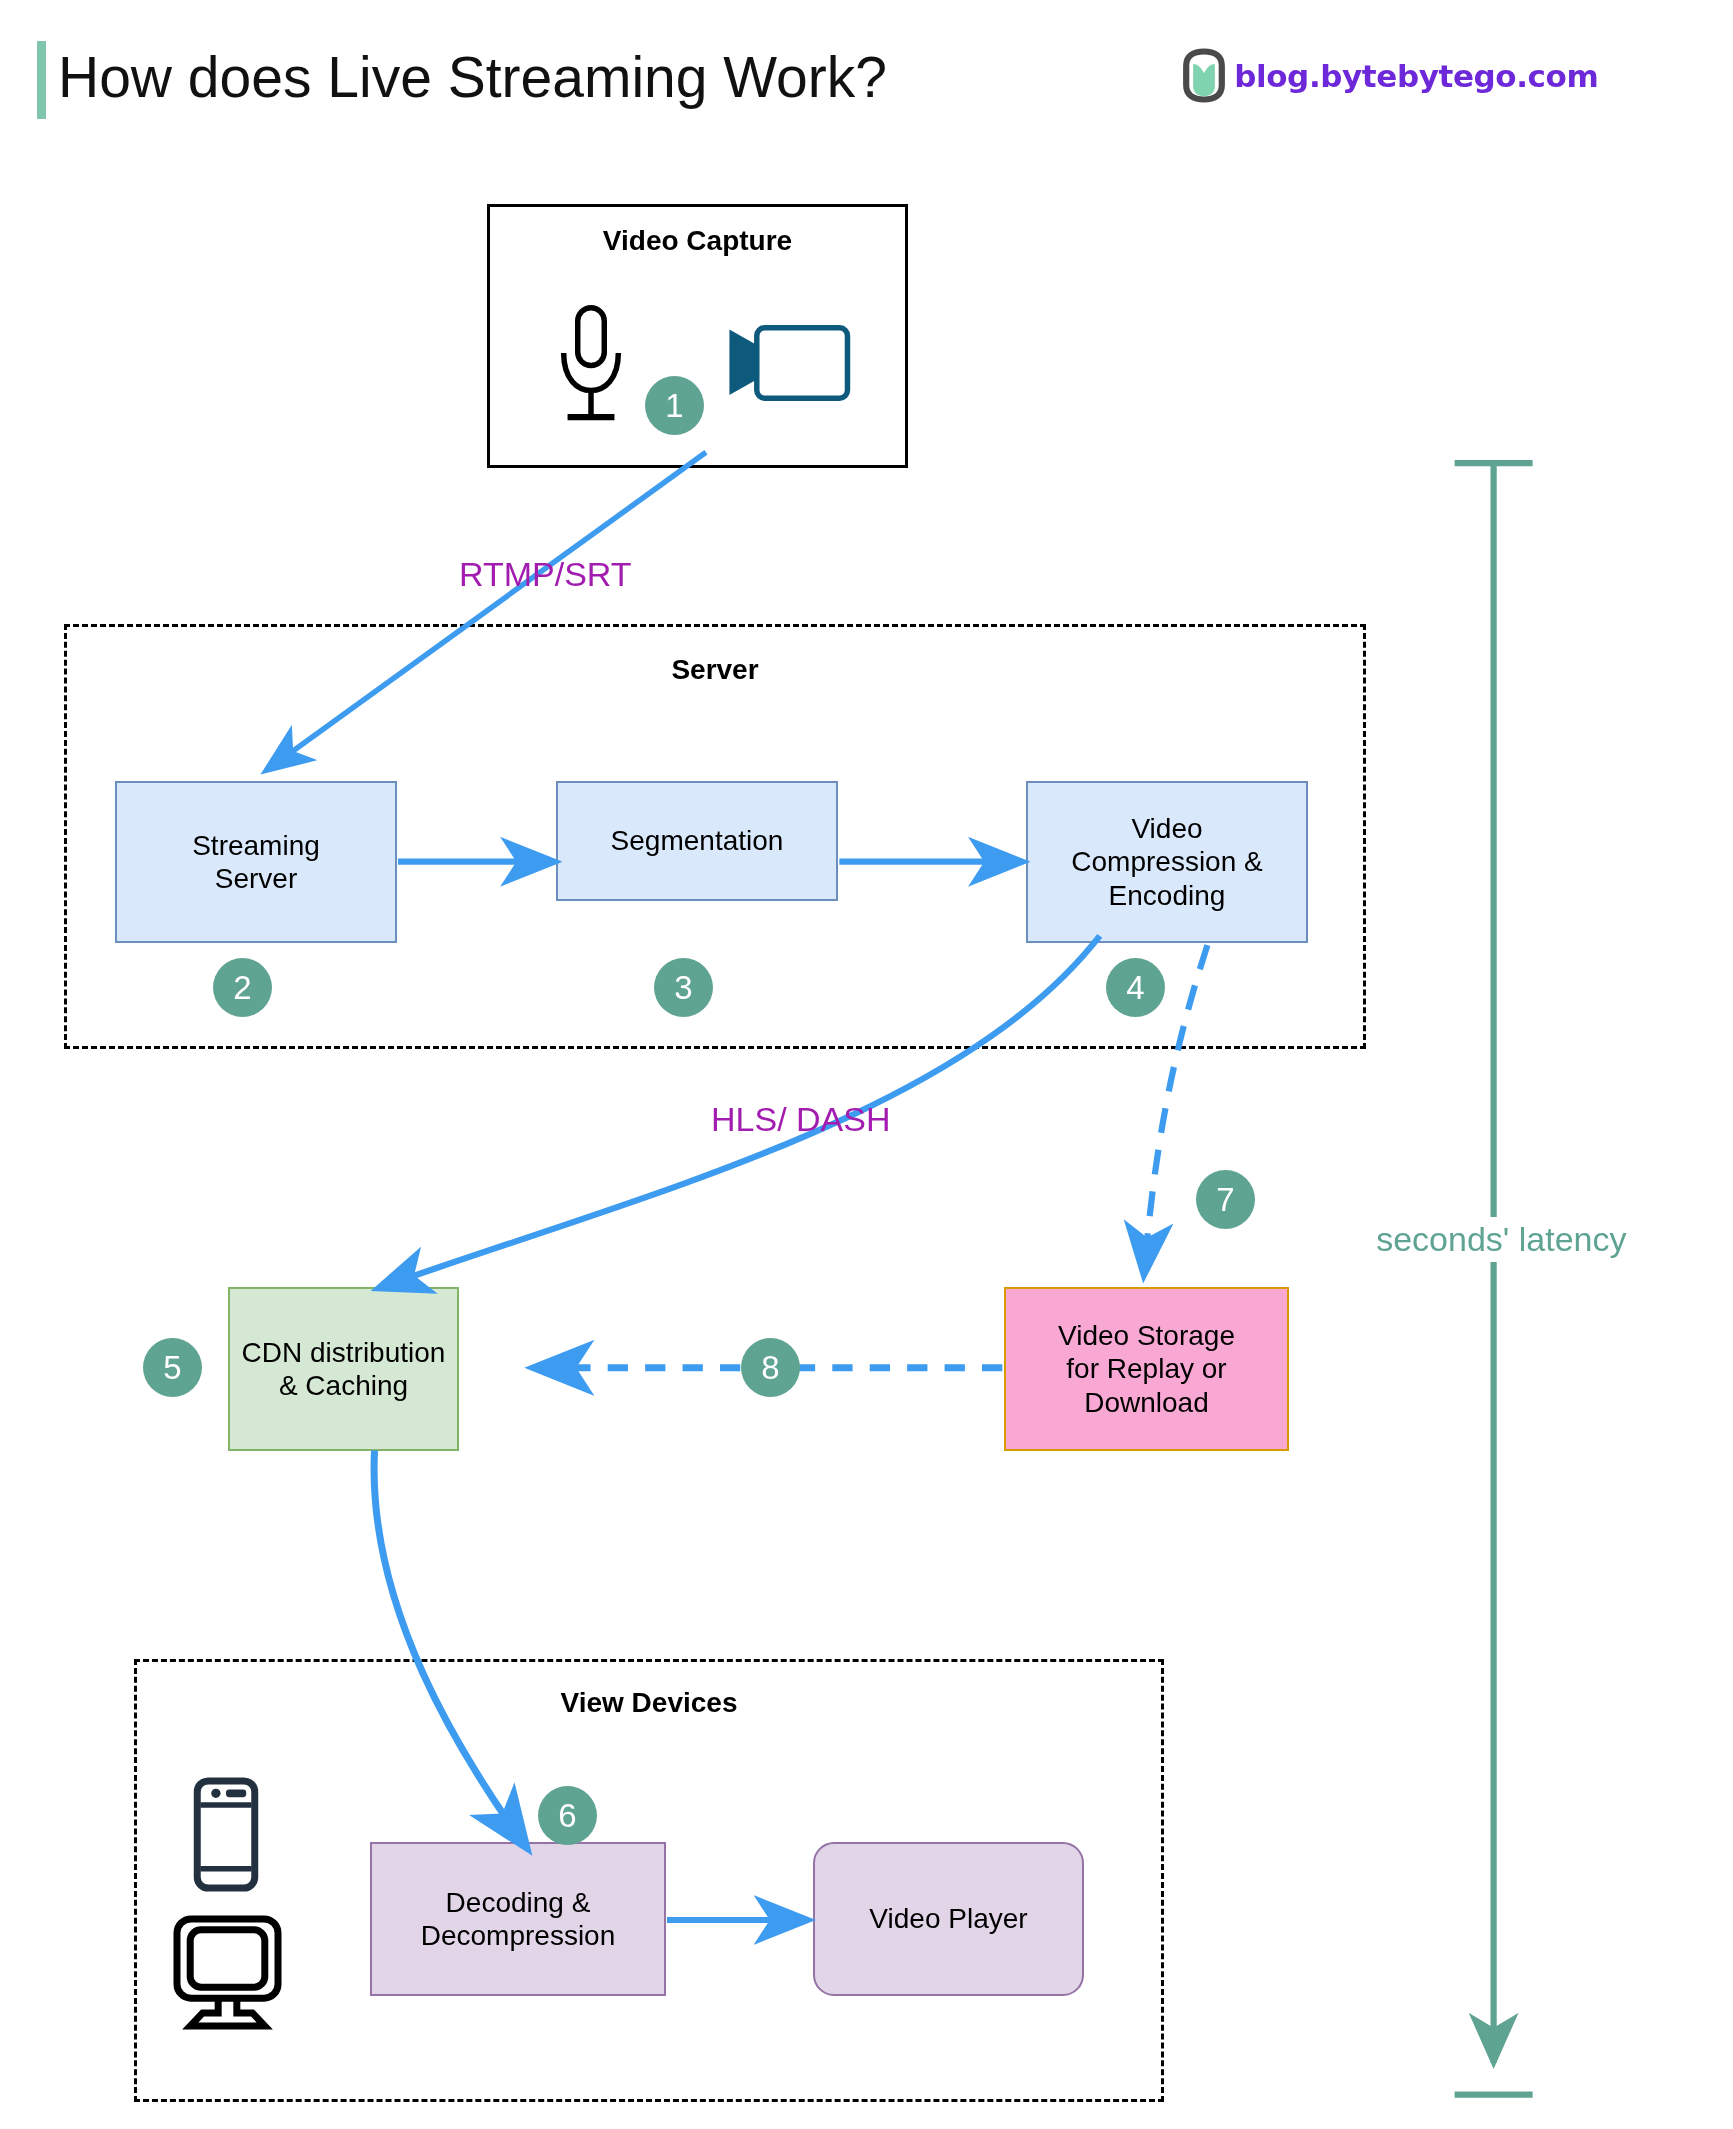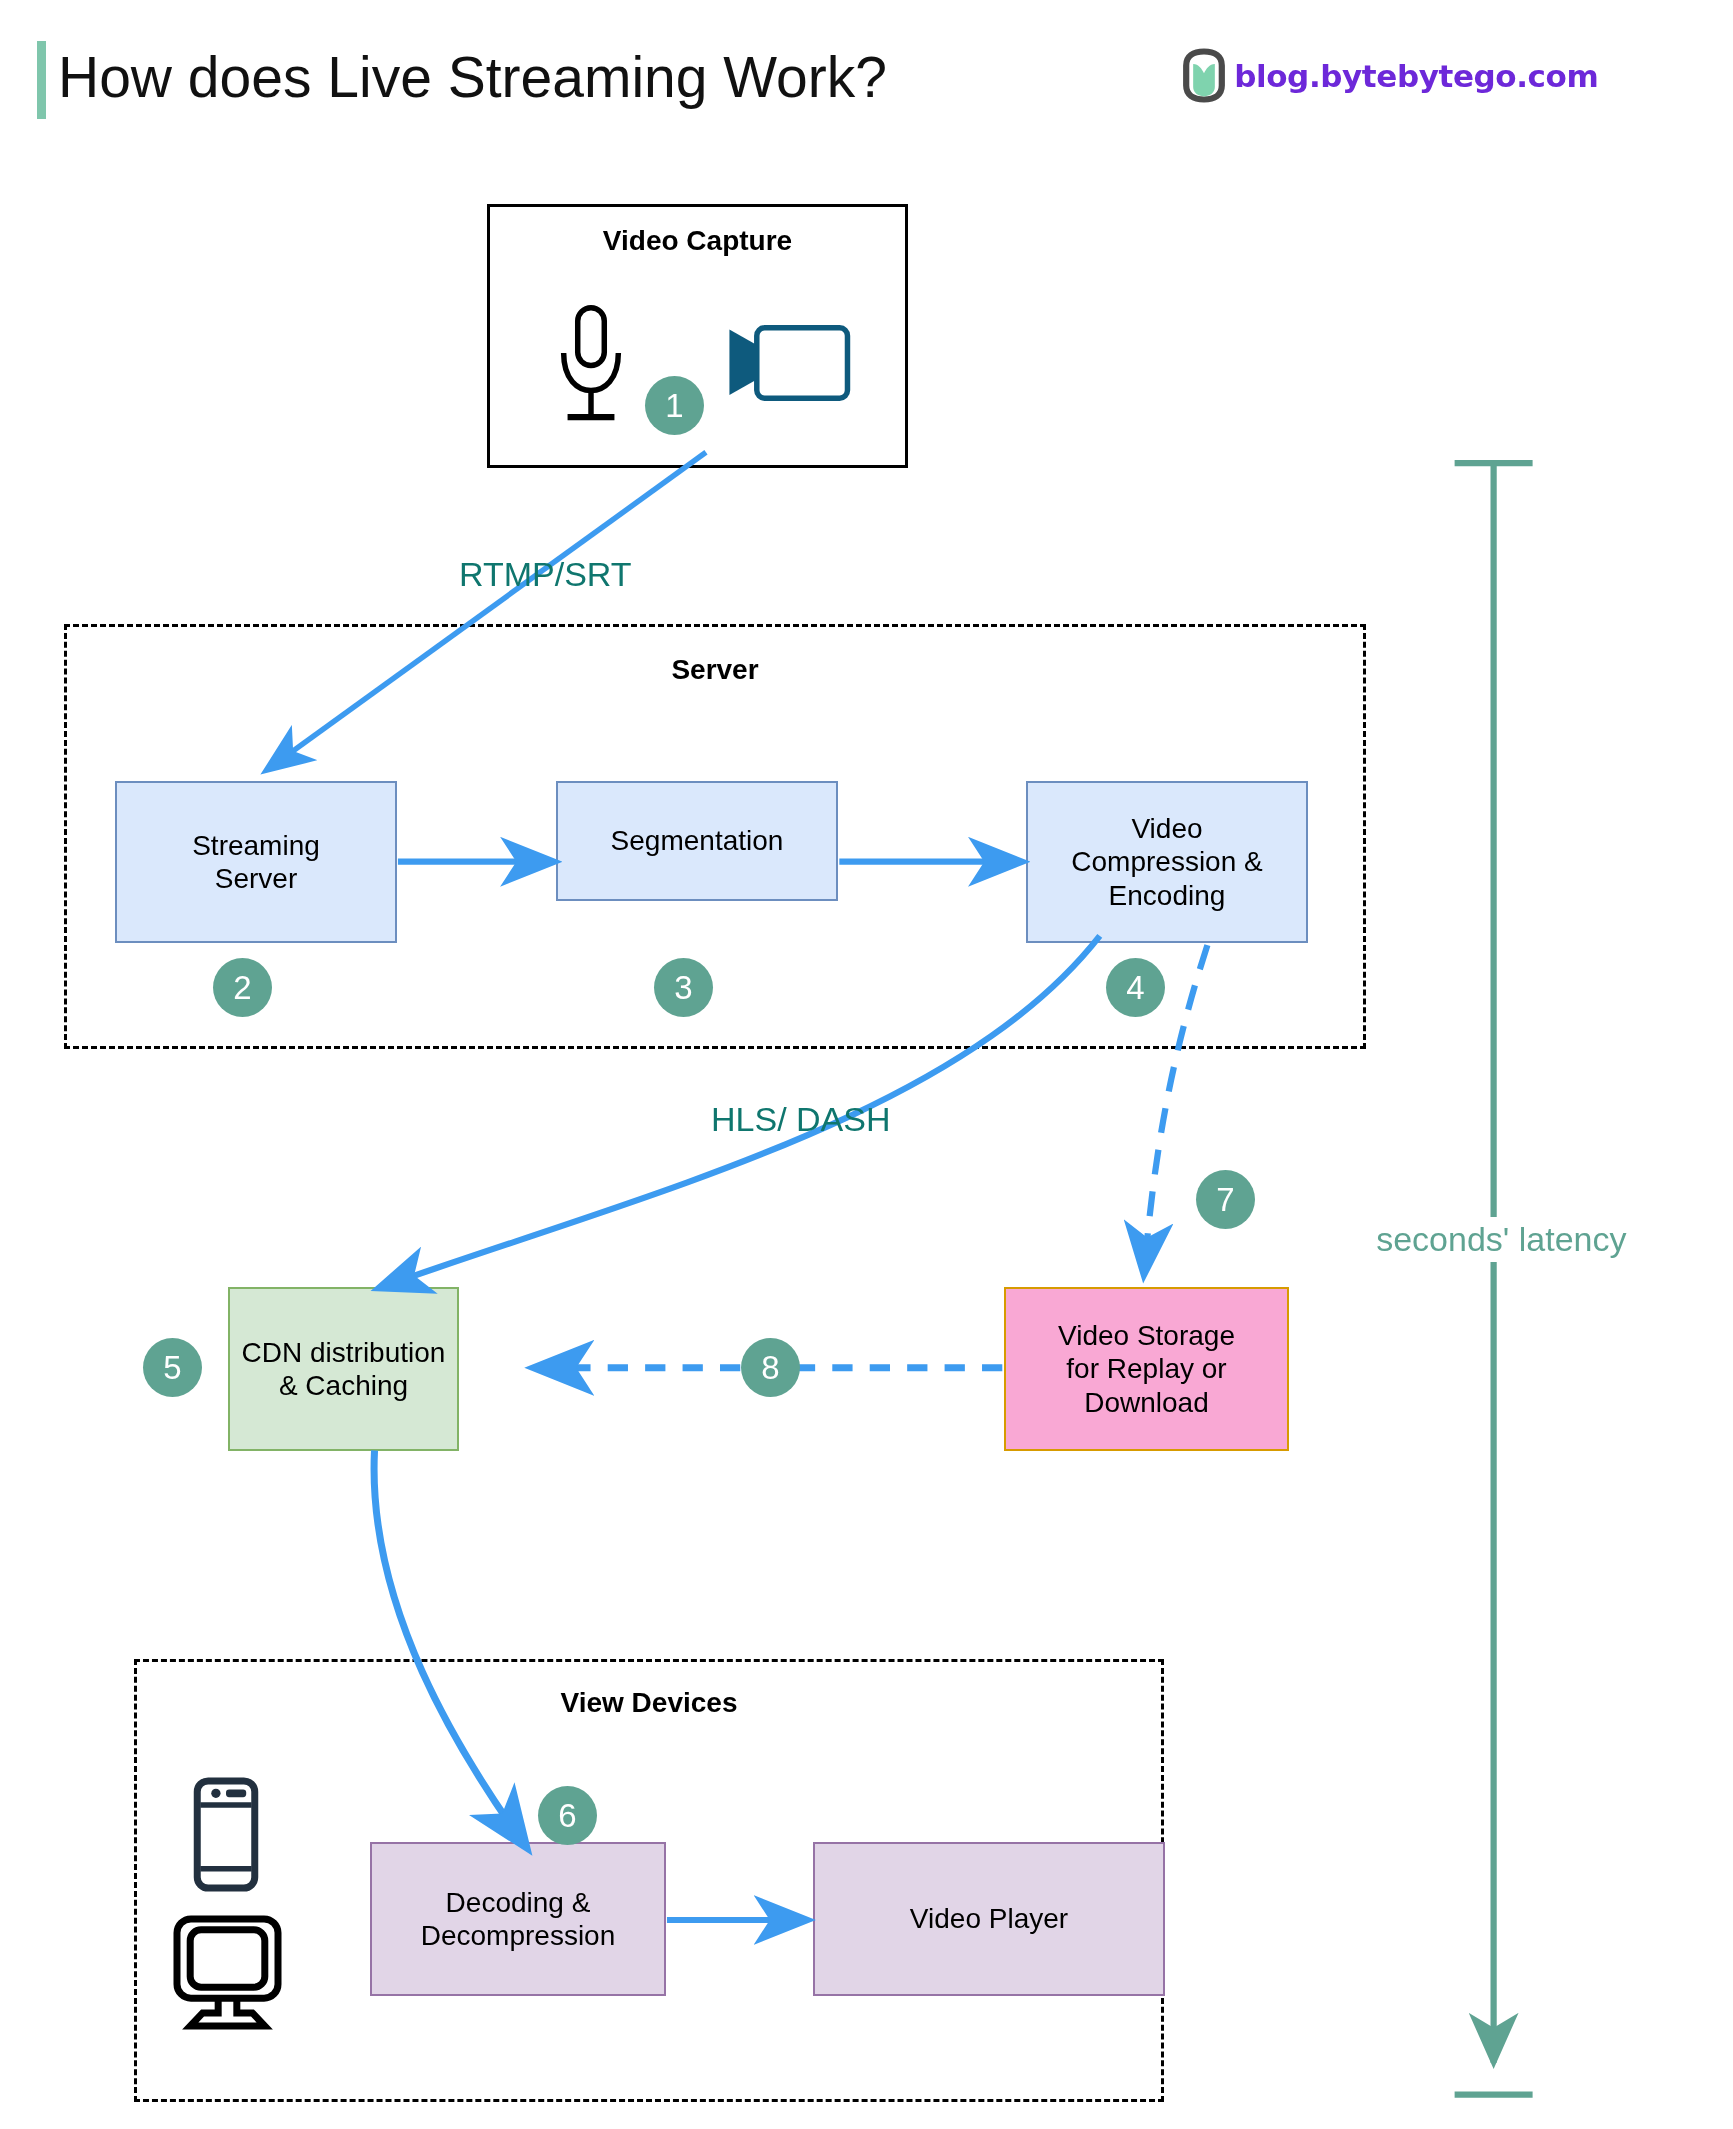--- a/index.html
+++ b/index.html
@@ -71,21 +71,21 @@
     position:absolute;
     width:59px; height:59px; border-radius:50%;
     background:#5FA392;
     color:#ffffff; font-size:33px; line-height:59px; text-align:center;
     font-weight:400;
     z-index:40;
   }
   
   .edge-label{
     position:absolute;
-    color:#0f766e; font-size:34px; line-height:1.15; text-align:center;
+    color:#a21caf; font-size:34px; line-height:1.15; text-align:center;
     white-space:nowrap; z-index:30;
   }
   #latency-label{
     position:absolute;
     color:#5FA392; font-size:34px; text-align:center; white-space:nowrap;
     z-index:30; background:#ffffff; padding:3.1px 6.2px;
   }
   
   svg.layer{position:absolute; left:0; top:0; width:1734px; height:2129px; overflow:visible;}
   svg.layer.below{z-index:5;}
@@ -242,21 +242,21 @@
   </span>
 
   <div class="node purple-node" style="left:370px; top:1842px; width:296px; height:154px;">
     <span>
       <span>Decoding &amp;</span>
       <span>Decompression</span>
     </span>
   </div>
   <div class="badge" style="left:538px; top:1786px;">6</div>
 
-  <div class="node purple-node" style="left:813px; top:1842px; width:352px; height:154px;">
+  <div class="node purple-node" style="left:813px; top:1842px; width:271px; height:154px;border-radius:21px;">
     <span>
       <span>Video Player</span>
     </span>
   </div>
 
   <div id="latency-label" style="left:1370px; top:1217px;">seconds' latency</div>
 
 </div>
 
 

